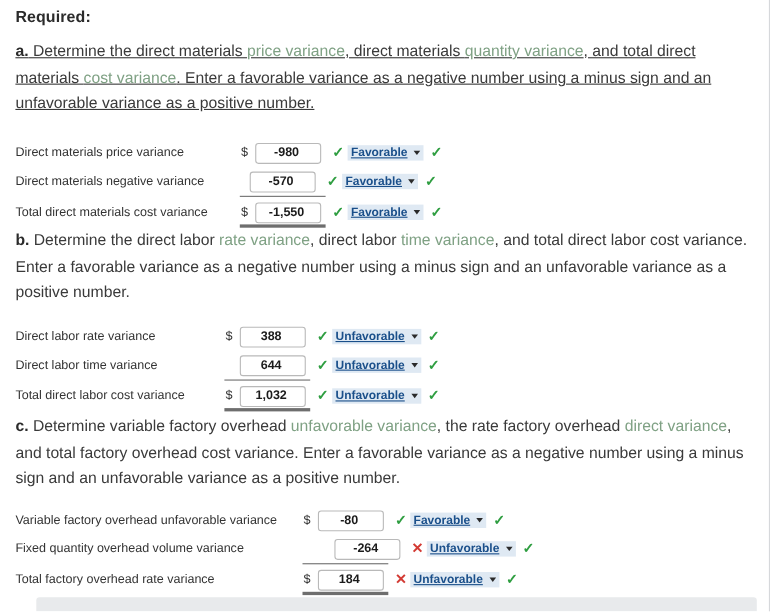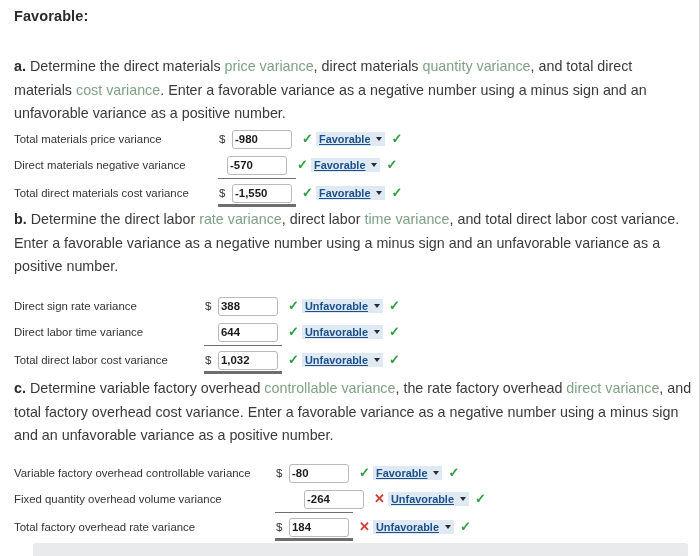--- a/index.html
+++ b/index.html
@@ -71,21 +71,21 @@
   .inputbox {
     width: 60px;
     height: 19px;
     border: 1px solid #b9b9b9;
     border-radius: 3px;
     background: #fff;
     font-family: "Liberation Sans", sans-serif;
     font-size: 11.4px;
     font-weight: bold;
     color: #1b1b1b;
-    text-align: left;
+    text-align: center;
     padding: 0 5px 0 2px;
     line-height: 17px;
     outline: none;
   }
   .mark {
     width: 17px;
     margin-left: 7px;
     font-size: 13px;
     font-weight: bold;
     text-align: center;
@@ -143,30 +143,30 @@
     height: 13px;
     background: #e8eaec;
     border-radius: 3px 3px 0 0;
   }
 </style>
 </head>
 <body>
 
 <div class="page">
 
-  <div class="required-heading">Favorable:</div>
-
-  <div class="prose" style="top:55px;">
+  <div class="required-heading">Required:</div>
+
+  <div class="prose" style="top:36px;text-decoration:underline;">
     <span class="lead">a.</span><span> Determine the direct materials </span><span class="term">price variance</span><span>, direct materials </span><span class="term">quantity variance</span><span>, and total direct materials </span><span class="term">cost variance</span><span>. Enter a favorable variance as a negative number using a minus sign and an unfavorable variance as a positive number.</span>
   </div>
 
   <div class="rowgroup" style="top:126px;">
 
     <div class="row">
-      <span class="row-label">Total materials price variance</span>
+      <span class="row-label">Direct materials price variance</span>
       <span class="field" style="left:219px;">
         <span class="dollar">$</span>
         <input class="inputbox" type="text" value="-980" style="">
         <span class="mark ok">✓</span>
         <span class="select">
             <span>Favorable</span>
             <i class="caret"></i>
           </span>
         <span class="trailing-mark">✓</span>
       </span>
@@ -202,21 +202,21 @@
     </div>
     <div class="rule-thick" style="left:218px; top:78px; width:78px;"></div>
   </div>
 
   <div class="prose" style="top:208px;">
     <span class="lead">b.</span><span> Determine the direct labor </span><span class="term">rate variance</span><span>, direct labor </span><span class="term">time variance</span><span>, and total direct labor cost variance. Enter a favorable variance as a negative number using a minus sign and an unfavorable variance as a positive number.</span>
   </div>
 
   <div class="rowgroup" style="top:293px;">
     <div class="row">
-      <span class="row-label">Direct sign rate variance</span>
+      <span class="row-label">Direct labor rate variance</span>
       <span class="field" style="left:205px;">
         <span class="dollar">$</span>
         <input class="inputbox" type="text" value="388" style="">
         <span class="mark ok">✓</span>
         <span class="select">
             <span>Unfavorable</span>
             <i class="caret"></i>
           </span>
         <span class="trailing-mark">✓</span>
       </span>
@@ -245,26 +245,26 @@
             <span>Unfavorable</span>
             <i class="caret"></i>
           </span>
         <span class="trailing-mark">✓</span>
       </span>
     </div>
     <div class="rule-thick" style="left:204px; top:78px; width:78px;"></div>
   </div>
 
   <div class="prose" style="top:377px;">
-    <span class="lead">c.</span><span> Determine variable factory overhead </span><span class="term">controllable variance</span><span>, the rate factory overhead </span><span class="term">direct variance</span><span>, and total factory overhead cost variance. Enter a favorable variance as a negative number using a minus sign and an unfavorable variance as a positive number.</span>
+    <span class="lead">c.</span><span> Determine variable factory overhead </span><span class="term">unfavorable variance</span><span>, the rate factory overhead </span><span class="term">direct variance</span><span>, and total factory overhead cost variance. Enter a favorable variance as a negative number using a minus sign and an unfavorable variance as a positive number.</span>
   </div>
 
   <div class="rowgroup" style="top:460px;">
     <div class="row">
-      <span class="row-label">Variable factory overhead controllable variance</span>
+      <span class="row-label">Variable factory overhead unfavorable variance</span>
       <span class="field" style="left:276px;">
         <span class="dollar">$</span>
         <input class="inputbox" type="text" value="-80" style="">
         <span class="mark ok">✓</span>
         <span class="select">
             <span>Favorable</span>
             <i class="caret"></i>
           </span>
         <span class="trailing-mark">✓</span>
       </span>

